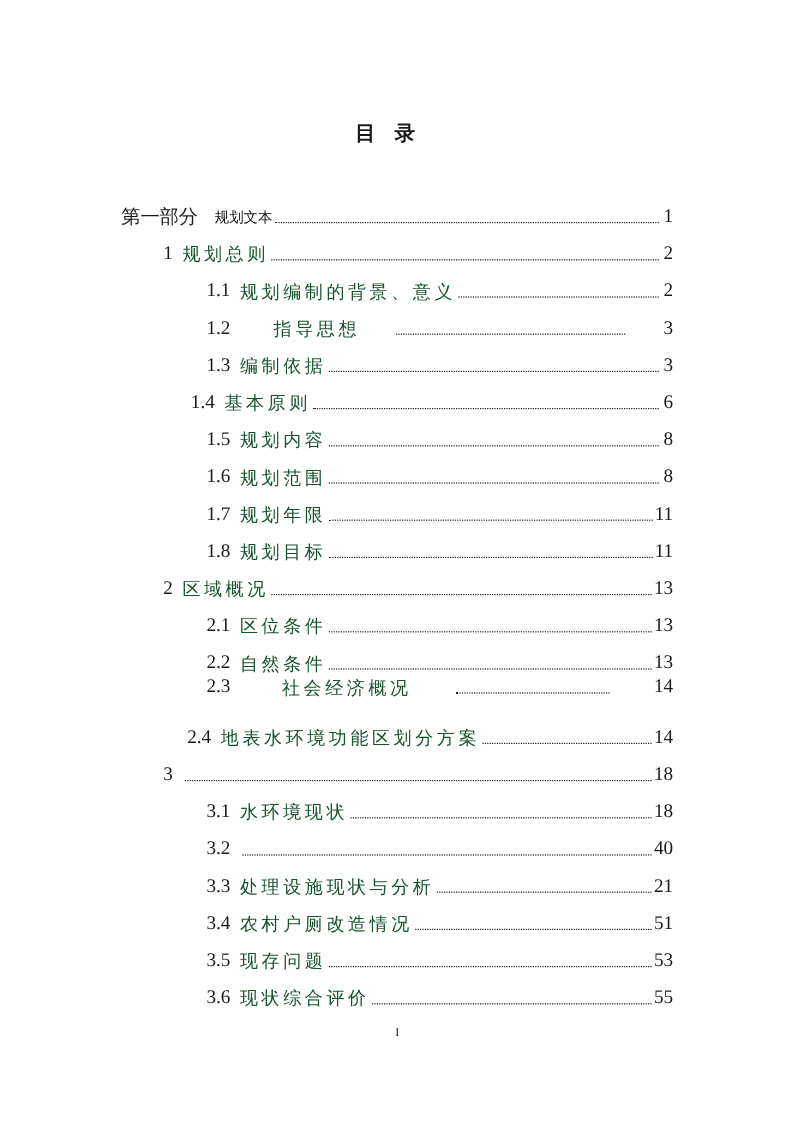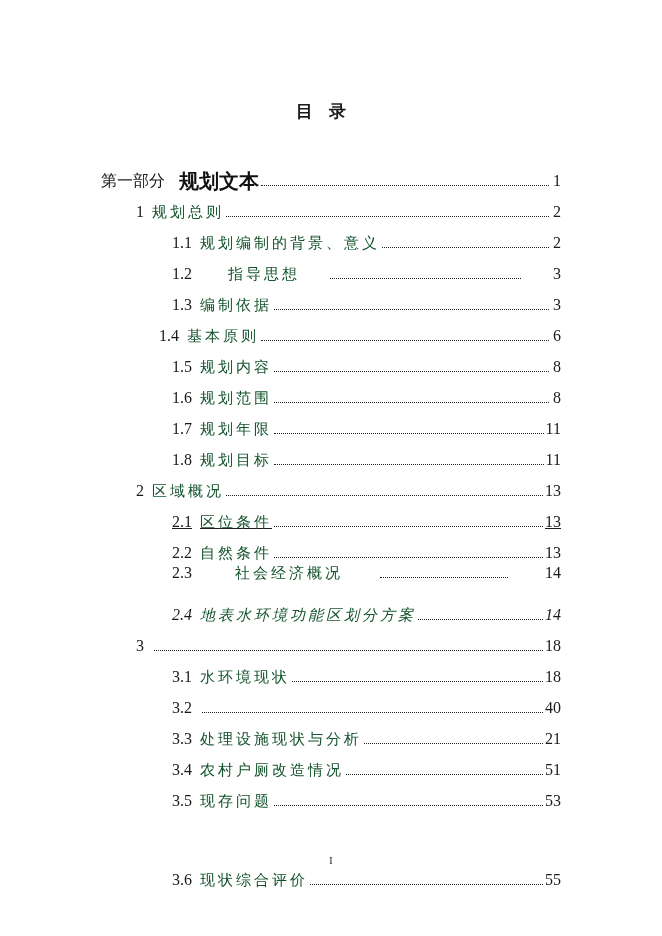--- a/index.html
+++ b/index.html
@@ -5,21 +5,21 @@
     html, body { margin: 0; padding: 0; background: #ffffff; }
     body { width: 662px; height: 936px; position: relative; overflow: hidden;
       font-family: "Liberation Serif", "DejaVu Serif", serif; color: #1a1a1a; }
     .title { position: absolute; top: 100px; left: 0; width: 658px; text-align: center;
       font-family: "DejaVu Sans", sans-serif; font-weight: bold; font-size: 17px; letter-spacing: 16px; }
     .toc { position: absolute; left: 0; top: 0; width: 662px; }
     .row { position: absolute; right: 101px; height: 24px; display: flex; align-items: flex-end;
       font-size: 16px; line-height: 22px; }
     .row .num { margin-right: 8px; }
     .row .txt { font-family: "DejaVu Sans", sans-serif; font-size: 15px; letter-spacing: 3px; white-space: nowrap; color: #14532d; }
-    .row.lvl0 .txt { font-weight: bold; letter-spacing: 0; color: #111; font-size: 20px; }
+    .row.lvl0 .txt { font-weight: normal; letter-spacing: 0; color: #111; font-size: 12px; }
     .row .leader { flex: 1; border-bottom: 1.5px dotted #222; margin: 0 2px 6px 2px; }
     .row .pg { min-width: 10px; text-align: right; }
     .footer { position: absolute; top: 855px; left: 0; width: 662px; text-align: center; font-size: 10px; }
   </style>
 </head>
 <body>
 
 <div class="title">目录</div>
 
 <div class="toc" id="toc">
@@ -82,39 +82,39 @@
       <span class="txt">规划目标</span>
       <span class="leader"></span>
       <span class="pg">11</span>
     </div>
     <div class="row lvl1" style="left: 136px; top: 478px;">
       <span class="num">2</span>
       <span class="txt">区域概况</span>
       <span class="leader"></span>
       <span class="pg">13</span>
     </div>
-    <div class="row lvl2" style="left: 172px; top: 509px; text-decoration: underline;">
+    <div class="row lvl2" style="left: 172px; top: 509px;">
       <span class="num">2.1</span>
       <span class="txt">区位条件</span>
       <span class="leader"></span>
       <span class="pg">13</span>
     </div>
     <div class="row lvl2" style="left: 172px; top: 540px;">
       <span class="num">2.2</span>
       <span class="txt">自然条件</span>
       <span class="leader"></span>
       <span class="pg">13</span>
     </div>
     <div class="row lvl2" style="left: 172px; top: 560px; gap: 35px;">
       <span class="num">2.3</span>
       <span class="txt">社会经济概况</span>
       <span class="leader"></span>
       <span class="pg">14</span>
     </div>
-    <div class="row lvl2" style="left: 172px; top: 602px; font-style: italic;">
+    <div class="row lvl2" style="left: 156px; top: 602px;">
       <span class="num">2.4</span>
       <span class="txt">地表水环境功能区划分方案</span>
       <span class="leader"></span>
       <span class="pg">14</span>
     </div>
     <div class="row lvl1" style="left: 136px; top: 633px;">
       <span class="num">3</span>
       <span class="leader"></span>
       <span class="pg">18</span>
     </div>
@@ -140,21 +140,21 @@
       <span class="txt">农村户厕改造情况</span>
       <span class="leader"></span>
       <span class="pg">51</span>
     </div>
     <div class="row lvl2" style="left: 172px; top: 788px;">
       <span class="num">3.5</span>
       <span class="txt">现存问题</span>
       <span class="leader"></span>
       <span class="pg">53</span>
     </div>
-    <div class="row lvl2" style="left: 172px; top: 819px; margin-top: 48px;">
+    <div class="row lvl2" style="left: 172px; top: 819px;">
       <span class="num">3.6</span>
       <span class="txt">现状综合评价</span>
       <span class="leader"></span>
       <span class="pg">55</span>
     </div>
   </div>
 
 <div class="footer">I</div>
 
 </body></html>

